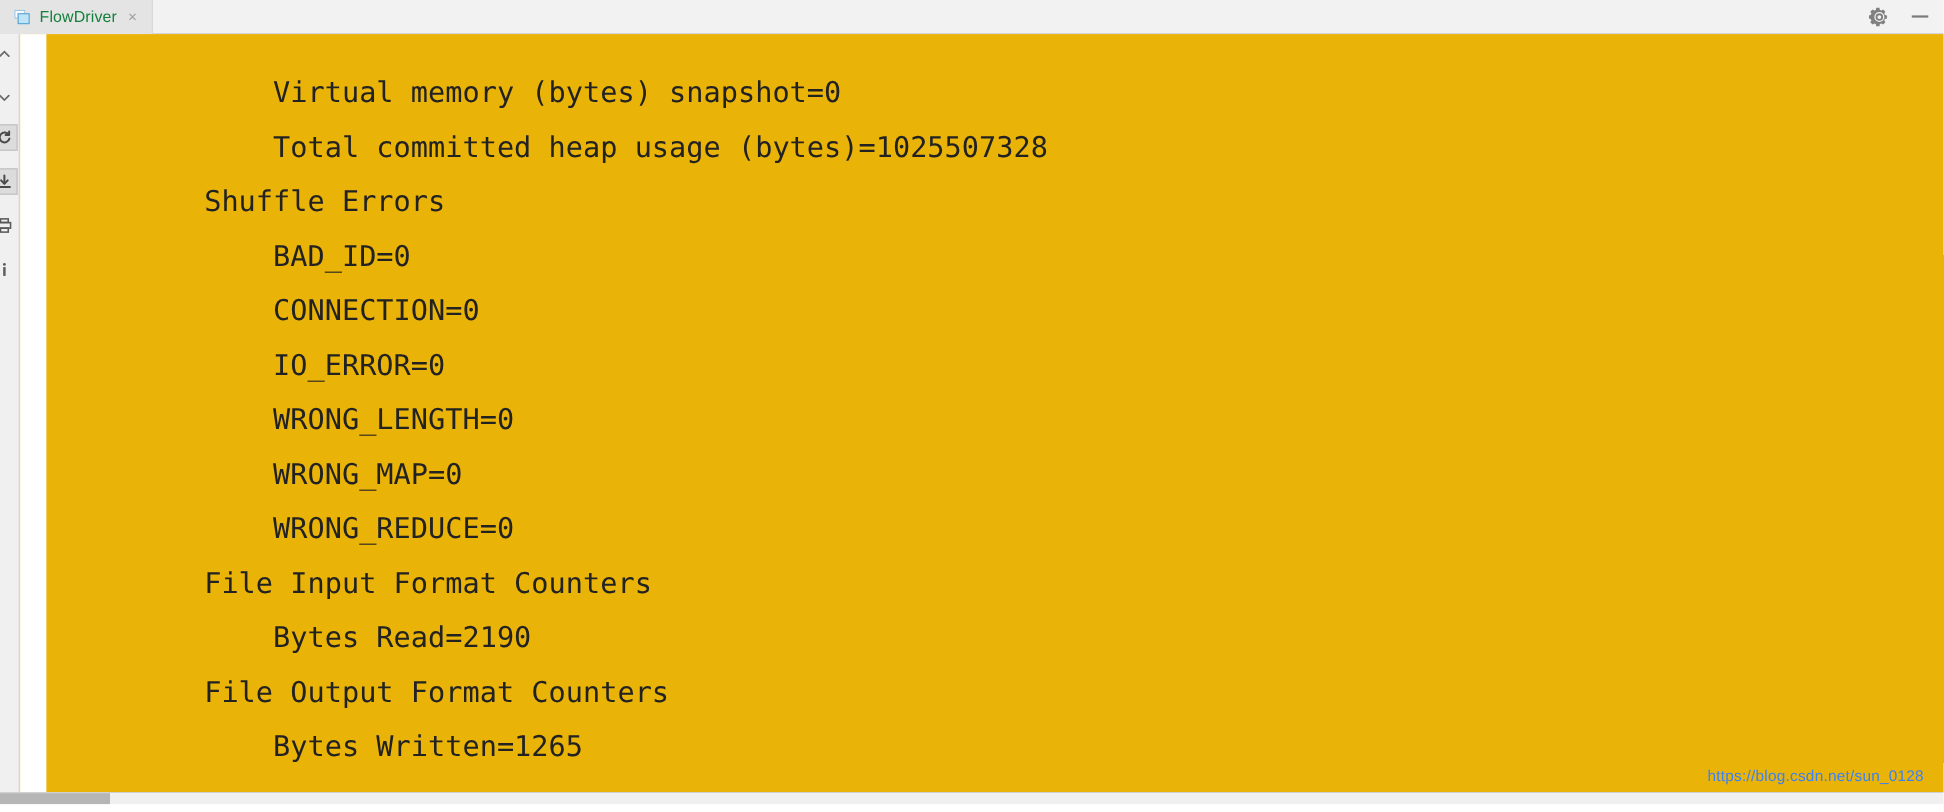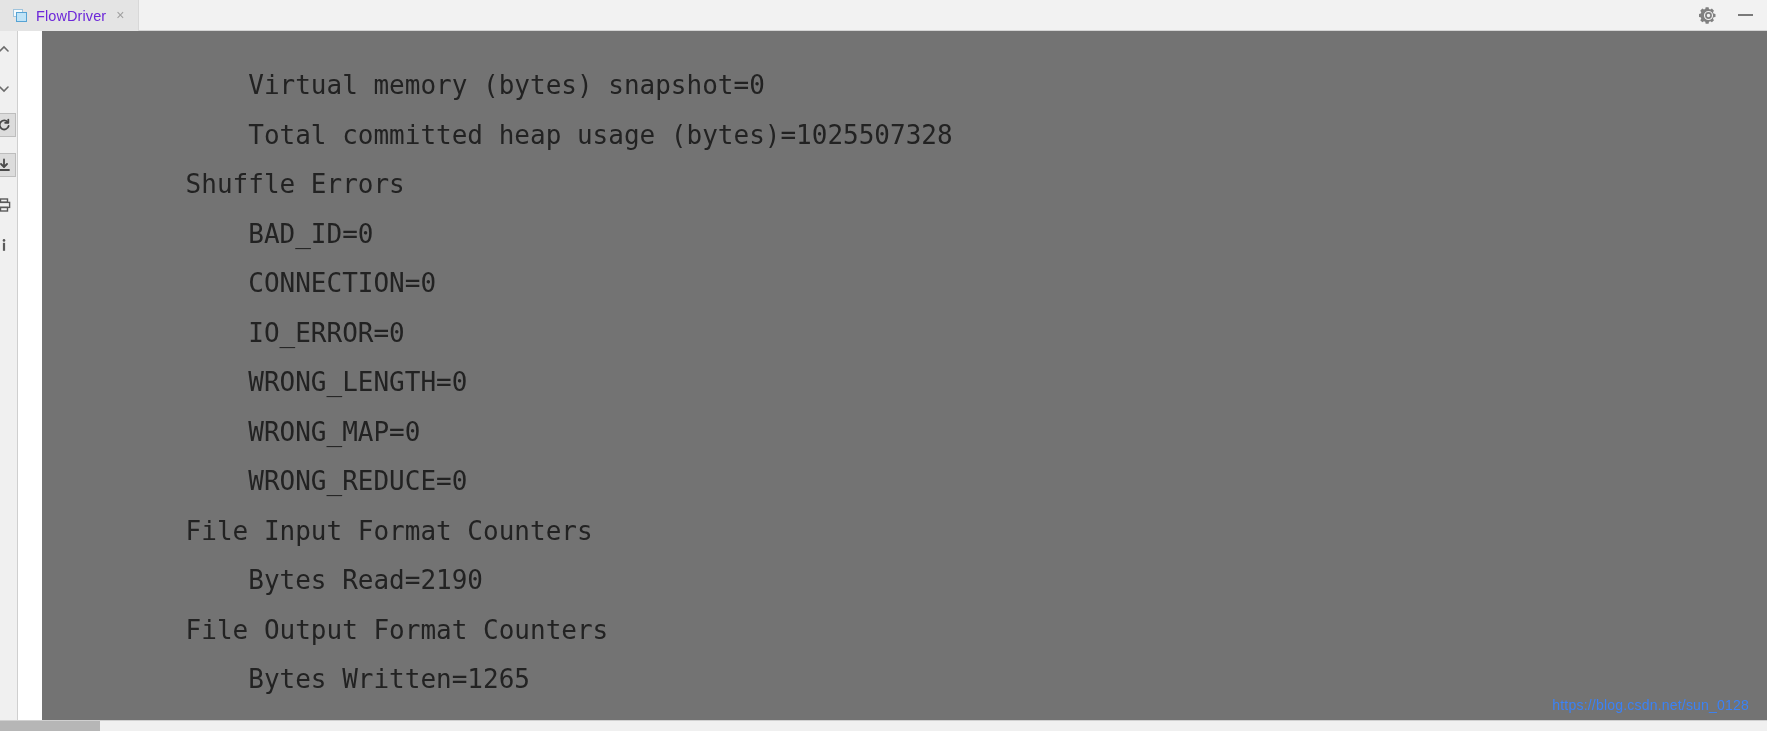--- a/index.html
+++ b/index.html
@@ -54,21 +54,21 @@
   .tab-icon .front {
     position: absolute;
     left: 3px; top: 3px;
     width: 11px; height: 10px;
     border: 1.3px solid #56a3d4;
     background: #bfe3f7;
     box-sizing: border-box;
   }
   .tab-label {
     font-size: 14.5px;
-    color: #6d28d9;
+    color: #15803d;
     letter-spacing: .1px;
     white-space: nowrap;
   }
   .tab-close {
     font-size: 14px;
     color: #a0a0a0;
     line-height: 1;
     padding: 1px 2px 3px 2px;
     cursor: pointer;
   }
@@ -115,21 +115,21 @@
     box-sizing: border-box;
   }
   .rail-item svg { display: block; }
 
   
   .editor {
     position: absolute;
     left: 19px; top: 31px;
     width: 1748px;
     height: 689px;
-    background: #737373;
+    background: #eab308;
     overflow: hidden;
   }
   .gutter {
     position: absolute;
     left: 0; top: 0;
     width: 22px; height: 689px;
     background: #ffffff;
     border-right: 1px solid #ffffff;
   }
   .code {

